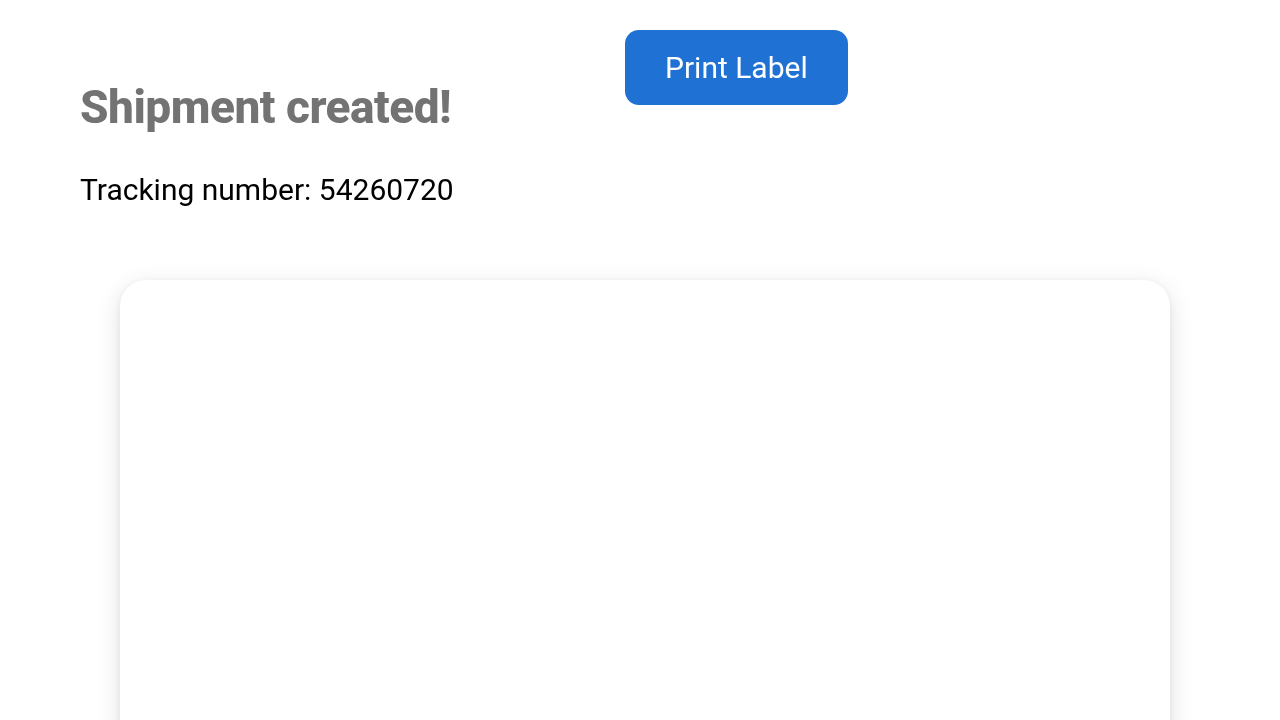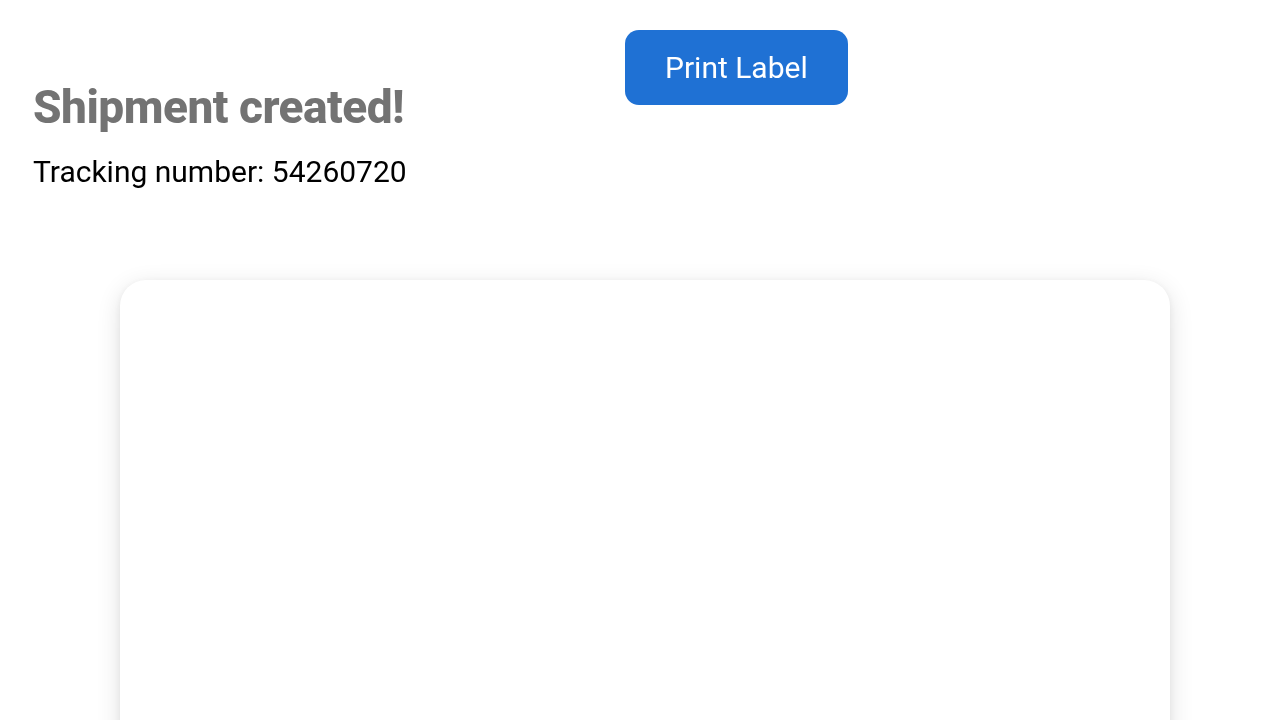--- a/index.html
+++ b/index.html
@@ -10,34 +10,34 @@
     body {
       font-family: -apple-system, BlinkMacSystemFont, "Segoe UI", Roboto, Helvetica, Arial, sans-serif;
       background: #ffffff;
       width: 1280px;
       height: 720px;
       overflow: hidden;
       position: relative;
     }
     .header-area {
       position: relative;
-      padding: 30px 80px 0 33px;
+      padding: 30px 80px 0 80px;
     }
     .page-title {
       font-size: 46px;
       font-weight: 800;
       color: #737373;
       letter-spacing: -0.5px;
       margin-top: 50px;
     }
     .tracking-line {
       font-size: 30px;
       font-weight: 400;
       color: #000000;
-      margin-top: 20px;
+      margin-top: 38px;
     }
     .print-button {
       position: absolute;
       top: 30px;
       left: 625px;
       background: #1f71d4;
       color: #ffffff;
       font-size: 30px;
       font-weight: 400;
       border: none;

